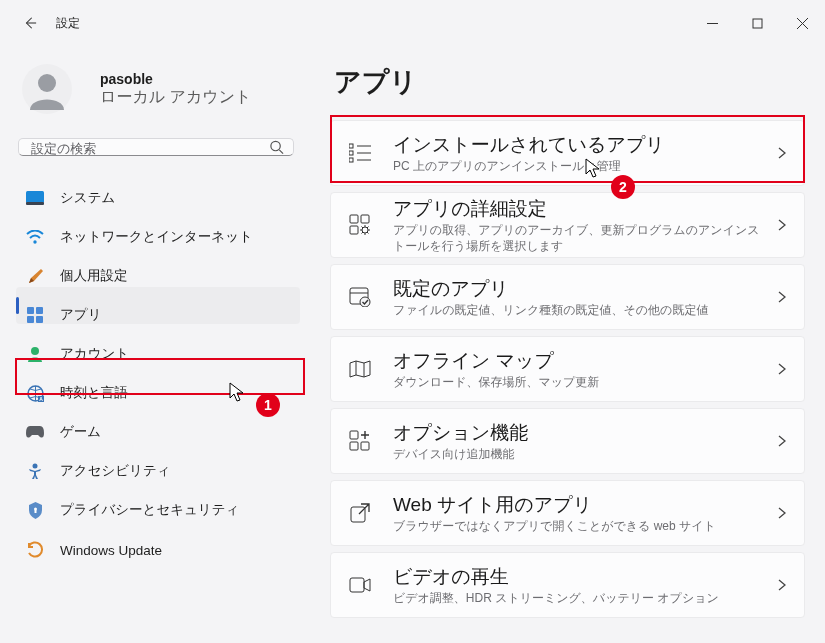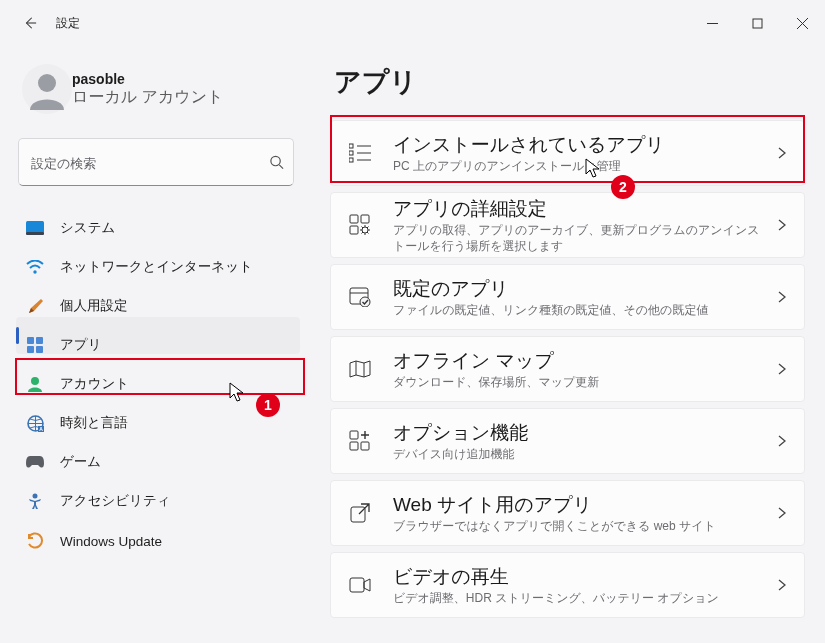--- a/index.html
+++ b/index.html
@@ -57,21 +57,21 @@
     .sidebar {
       width: 310px;
       padding: 6px 0 0 0;
       display: flex;
       flex-direction: column;
     }
     .user-block {
       display: flex;
       align-items: center;
       padding: 12px 20px 18px 22px;
-      gap: 0;
+      gap: 28px;
     }
     .avatar {
       width: 50px;
       height: 50px;
       border-radius: 50%;
       background: #eeeef0;
       display: flex;
       align-items: center;
       justify-content: center;
     }
@@ -83,21 +83,21 @@
     .user-sub {
       font-size: 16px;
       color: #5a5a5a;
     }
     .search-wrap {
       margin: 6px 16px 14px 18px;
       position: relative;
     }
     .search-input {
       width: 100%;
-      height: 48px;
+      height: 18px;
       border: 1px solid #d8d8dc;
       border-bottom: 1px solid #8a8a8e;
       border-radius: 5px;
       background: #fbfbfc;
       padding: 2px 34px 0 12px;
       font-size: 13px;
       outline: none;
       color: #333;
     }
     .search-input::placeholder {
@@ -359,20 +359,30 @@
       <div class="nav-item">
         <span class="nav-icon">
           <svg width="16" height="16" viewBox="0 0 16 16">
               <circle cx="8" cy="3" r="2.5" fill="#3b74b5"></circle>
               <path d="M2 6 L8 8 L14 6 L13 8 L9 9 V12 L11 16 L9 16 L8 13 L7 16 L5 16 L7 12 V9 L3 8 Z" fill="#3b74b5"></path>
             </svg>
         </span>
         <span>アクセシビリティ</span>
       </div>
 
+      <div class="nav-item">
+        <span class="nav-icon">
+          <svg width="15" height="17" viewBox="0 0 15 17">
+              <path d="M7.5 0 L14 3 V8 Q14 14 7.5 17 Q1 14 1 8 V3 Z" fill="#5a8cc8"></path>
+              <circle cx="7.5" cy="7" r="1.5" fill="#fff"></circle>
+              <rect x="6.5" y="8" width="2" height="3" fill="#fff"></rect>
+            </svg>
+        </span>
+        <span>プライバシーとセキュリティ</span>
+      </div>
 
       <div class="nav-item">
         <span class="nav-icon">
           <svg width="17" height="17" viewBox="0 0 17 17">
               <path d="M2 5 A7 7 0 1 1 2 12" stroke="#e08a2c" stroke-width="2" fill="none"></path>
               <path d="M2 2 V6 H6" stroke="#e08a2c" stroke-width="2" fill="none"></path>
             </svg>
         </span>
         <span>Windows Update</span>
       </div>

